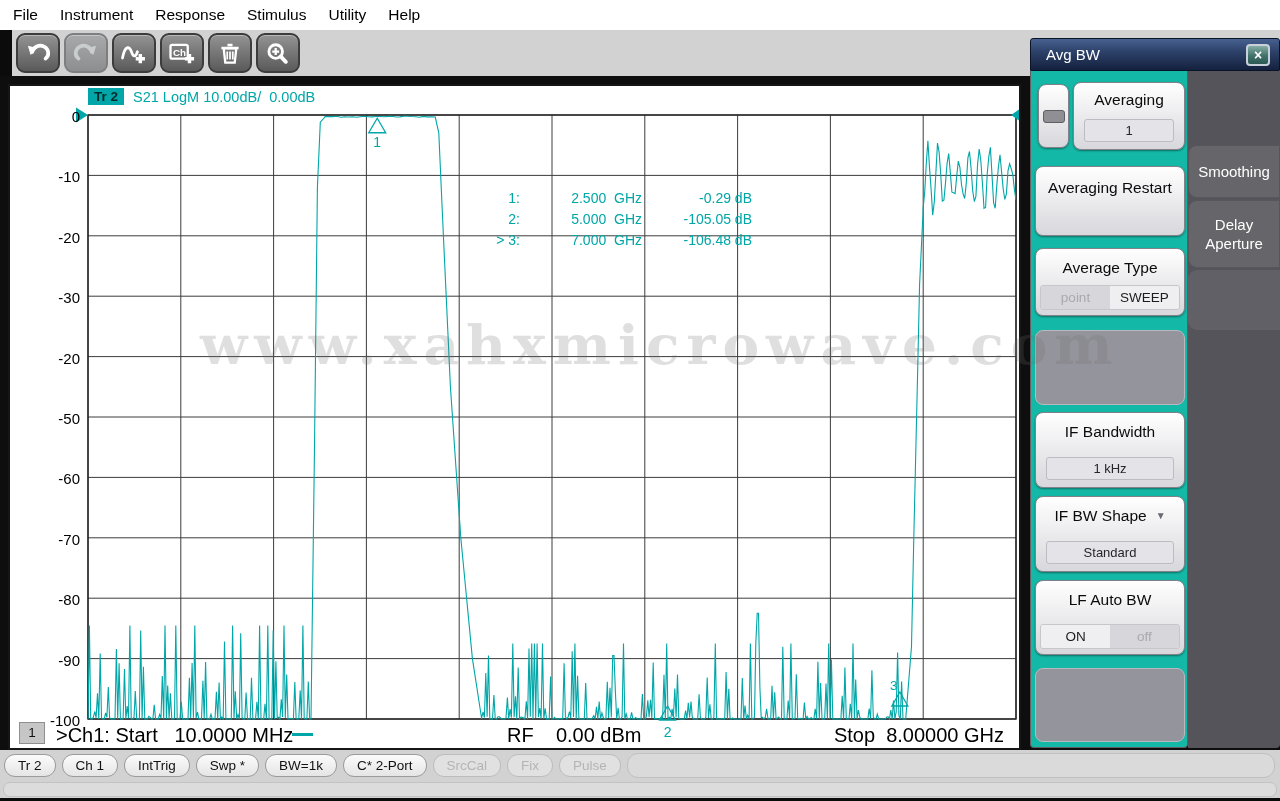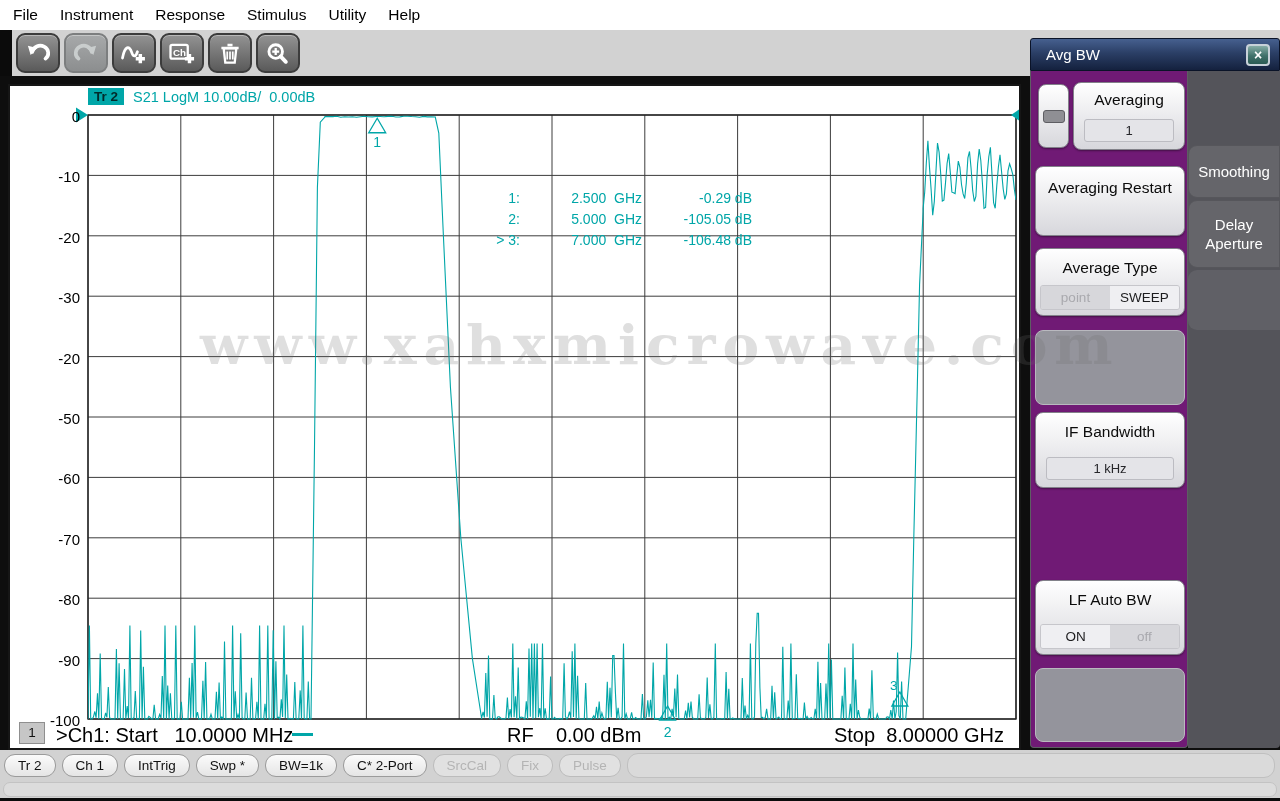--- a/index.html
+++ b/index.html
@@ -55,21 +55,21 @@
 
   
   #panel{position:absolute;left:1030px;top:38px;width:250px;height:710px;z-index:30;}
   #ptitle{position:relative;height:33px;background:linear-gradient(#46608f 0%,#2b3f66 45%,#14213e 100%);
           border:1px solid #0a1328;border-radius:3px 3px 0 0;box-sizing:border-box;color:#fff;
           font-size:15px;display:flex;align-items:center;padding:4px 15px;}
   #pclose{position:absolute;right:9px;top:5px;width:24px;height:22px;border-radius:4px;
           background:linear-gradient(#86aca6 0%,#40716a 55%,#2a5a53 100%);border:2px solid #c8d1d9;
           box-sizing:border-box;color:#fff;font-size:14px;font-weight:bold;display:flex;
           align-items:center;justify-content:center;line-height:1;}
-  #pbody{position:absolute;left:0;top:33px;width:158px;height:677px;background:#701a75;
+  #pbody{position:absolute;left:0;top:33px;width:158px;height:677px;background:#14b8a6;
          border:1px solid #5e5e63;border-top:none;border-radius:0 0 4px 4px;box-sizing:border-box;}
   #ptabs{position:absolute;left:158px;top:33px;width:92px;height:677px;background:#54545a;
          border-radius:0 0 4px 0;}
   .tab{position:absolute;left:0;width:92px;color:#fff;font-size:15px;display:flex;align-items:center;
        justify-content:center;text-align:center;border-radius:9px 0 0 9px;box-sizing:border-box;line-height:19px;}
   .tab.sel{background:#8a8a91;}
   .tab.unsel{background:#65656a;border:1px solid #56565b;}
   .tabblank{position:absolute;left:0;width:92px;background:#606066;border-radius:9px 0 0 9px;}
 
   .pbtn{position:absolute;left:4px;width:150px;background:linear-gradient(#ffffff,#d7d7dc);
@@ -257,20 +257,26 @@
         </div>
       </div>
 
       <div class="pbtn empty" id="pEmpty1"></div>
 
       <div class="pbtn" id="btnIFBW">
         <div class="plabel">IF Bandwidth</div>
         <div class="pfield">1 kHz</div>
       </div>
 
+      <div class="pbtn" id="btnShape">
+        <div class="plabel">
+          <span>IF BW Shape</span><span class="dd">▼</span>
+        </div>
+        <div class="pfield">Standard</div>
+      </div>
 
       <div class="pbtn" id="btnLF">
         <div class="plabel">LF Auto BW</div>
         <div class="pseg">
           <span class="on">ON</span>
           <span class="off">off</span>
         </div>
       </div>
 
       <div class="pbtn empty" id="pEmpty2"></div>

